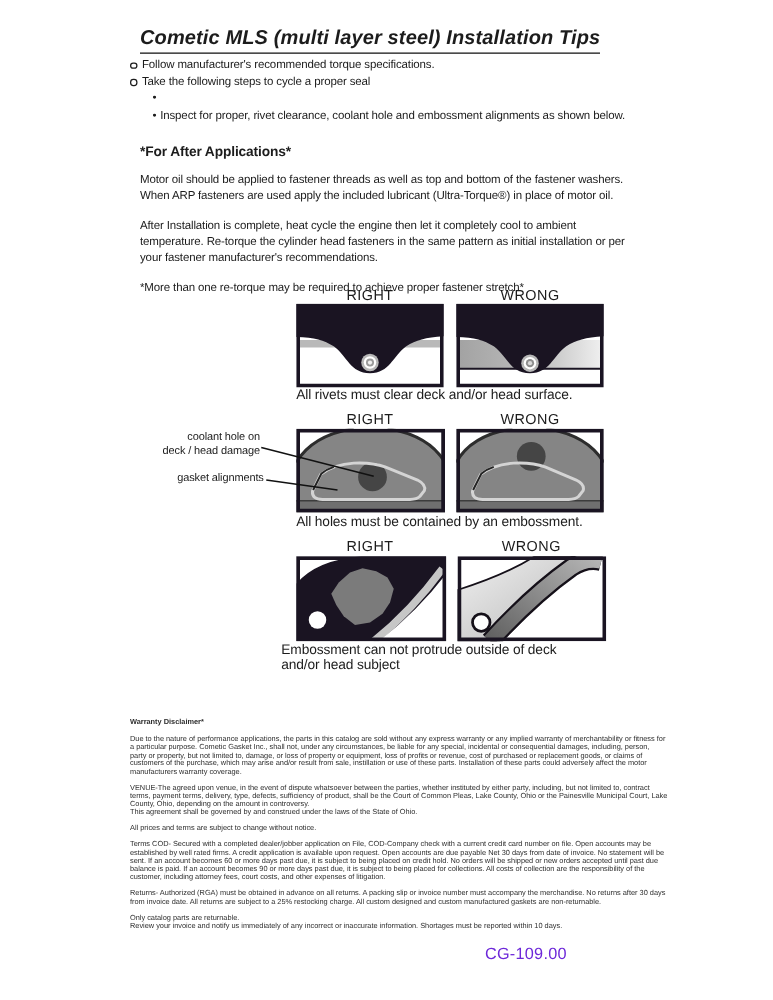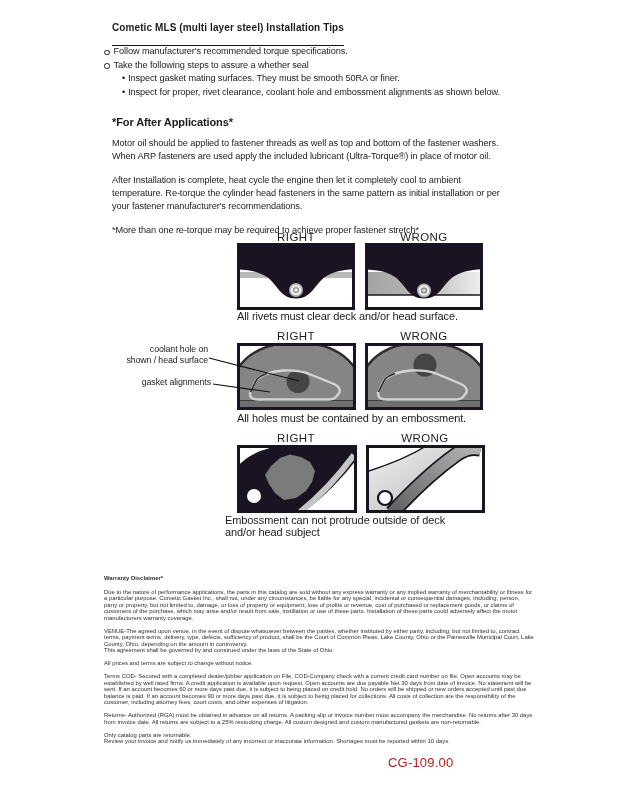--- a/index.html
+++ b/index.html
@@ -1,61 +1,60 @@
 <!DOCTYPE html>
 <html><head>
 <meta charset="utf-8">
 <style>
   html,body { margin:0; padding:0; background:#ffffff; }
   .page {
     position:relative; width:618px; height:800px; background:#ffffff;
     font-family:"Liberation Sans", sans-serif; color:#1c1c1c; overflow:hidden;
   }
   .title {
-    position:absolute; left:112px; top:22px; font-size:10px; font-weight:bold;
-    border-bottom:1.5px solid #111; padding-bottom:12px; letter-spacing:0.1px; white-space:nowrap;
+    position:absolute; left:112px; top:22px; font-size:16px; font-weight:bold;
+    border-bottom:1.5px solid #111; padding-bottom:2px; letter-spacing:0.1px; white-space:nowrap;font-style:italic;
   }
   .tips { position:absolute; left:104px; top:45px; width:470px; font-size:9.2px; line-height:13.6px; letter-spacing:-0.1px; }
   .tip-row { display:flex; align-items:flex-start; }
   .o-mark { width:3.5px; height:3.5px; border:1px solid #1c1c1c; border-radius:50%; margin:4.5px 4px 0 0; flex:none; }
   .sub { padding-left:18px; }
   .dot-mark { margin-right:3px; flex:none; }
   .diesel { position:absolute; left:112px; top:116px; width:402px; font-size:9.2px; line-height:13px; letter-spacing:-0.1px; }
   .diesel .dh { font-size:11px; font-weight:bold; margin:0 0 8px 0; }
   .diesel p { margin:0 0 11px 0; }
   .dlabel { position:absolute; width:118px; text-align:center; font-size:11.5px; font-weight:500; letter-spacing:0.4px; }
   .dbox { position:absolute; line-height:0; }
   .dcaption { position:absolute; font-size:11px; font-weight:500; letter-spacing:-0.1px; line-height:11.5px; }
   .side-label { position:absolute; text-align:right; font-size:8.8px; line-height:10.5px; letter-spacing:-0.1px; }
   .leader-svg { position:absolute; left:205px; top:350px; }
   .legal { position:absolute; left:104px; top:575px; width:430px; font-size:5.9px; line-height:6.5px; color:#2e2e2e; }
   .legal .lhead { font-weight:bold; margin:0 0 7px 0; }
   .legal p { margin:0 0 6.5px 0; }
   .legal p.tight { margin-bottom:0; }
-  .pagenum { position:absolute; left:388px; top:755px; font-size:13px; letter-spacing:0.2px; color:#b91c1c; }
+  .pagenum { position:absolute; left:388px; top:755px; font-size:13px; letter-spacing:0.2px; color:#6d28d9; }
 </style>
 </head>
 <body>
 
 <div class="page">
 
   <div class="title">Cometic MLS (multi layer steel) Installation Tips</div>
 
   <div class="tips">
     <div class="tip-row">
       <span class="o-mark"></span>
       <span>Follow manufacturer's recommended torque specifications.</span>
     </div>
     <div class="tip-row">
       <span class="o-mark"></span>
-      <span>Take the following steps to assure a whether seal</span>
+      <span>Take the following steps to cycle a proper seal</span>
     </div>
     <div class="tip-row sub">
       <span class="dot-mark">•</span>
-      <span>Inspect gasket mating surfaces.  They must be smooth 50RA or finer.</span>
     </div>
     <div class="tip-row sub">
       <span class="dot-mark">•</span>
       <span>Inspect for proper, rivet clearance, coolant hole and embossment alignments as shown below.</span>
     </div>
   </div>
 
   <div class="diesel">
     <div class="dh">*For After Applications*</div>
     <p>Motor oil should be applied to fastener threads as well as top and bottom of the fastener washers. When ARP fasteners are used apply the included lubricant (Ultra-Torque®) in place of motor oil.</p>
@@ -102,21 +101,21 @@
       <rect x="1.5" y="1.5" width="115" height="64" fill="none" stroke="#1a1422" stroke-width="3"></rect>
     </svg>
   </div>
   <div class="dcaption" style="left:237px; top:311px;">All rivets must clear deck and/or head surface.</div>
 
   <div class="dlabel" style="left:237px; top:330px;">RIGHT</div>
   <div class="dlabel" style="left:365px; top:330px;">WRONG</div>
 
   <div class="side-label" style="left:100px; top:344px; width:108px;">
     <div>coolant hole on</div>
-    <div>shown / head surface</div>
+    <div>deck / head damage</div>
   </div>
   <div class="side-label" style="left:100px; top:377px; width:111px;">
     <div>gasket alignments</div>
   </div>
 
   <div class="dbox" style="left:237px; top:343px;">
     <svg width="119" height="67" viewBox="0 0 119 67">
       <rect x="0" y="0" width="119" height="67" fill="#858585"></rect>
       <rect x="0" y="57.5" width="119" height="9.5" fill="#6f6f6f"></rect>
       <line x1="0" y1="57.5" x2="119" y2="57.5" stroke="#3c3c3c" stroke-width="1.2"></line>

